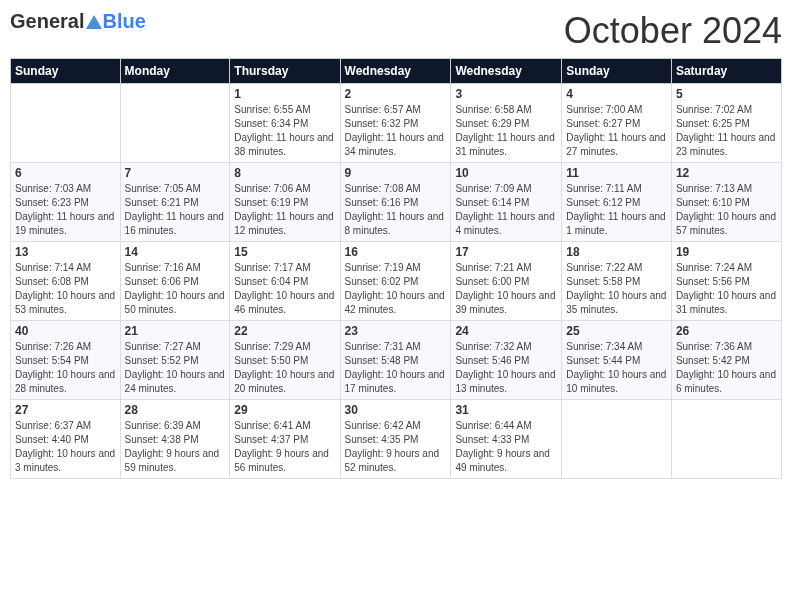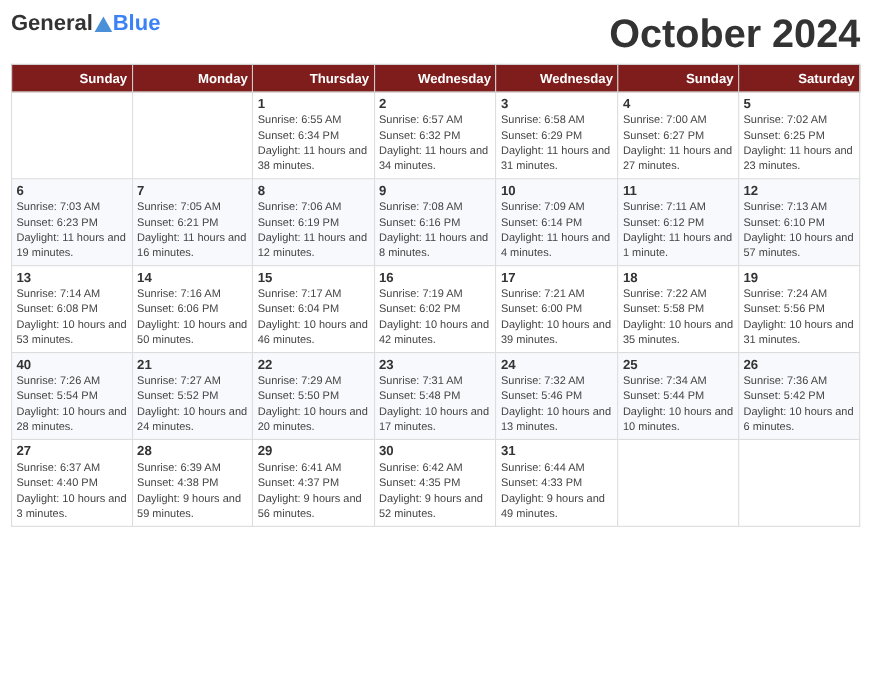--- a/index.html
+++ b/index.html
@@ -19,40 +19,40 @@
     .logo {
       display: flex;
       flex-direction: row;
       align-items: flex-start;
     }
     .title-block {
       text-align: right;
     }
     .month-title {
       font-size: 36px;
-      font-weight: 700;
+      font-weight: 400;
       color: #333;
     }
     .subtitle {
       font-size: 14px;
       color: #555;
       margin-top: 2px;
     }
     .calendar {
       width: 100%;
       border-collapse: collapse;
       margin-top: 6px;
     }
     .calendar th {
-      background-color: #7f1d1d;
+      background-color: #0f172a;
       color: #fff;
       font-size: 12px;
       font-weight: bold;
       padding: 5px 4px;
-      text-align: right;
+      text-align: left;
       border: 1px solid #ccc;
     }
     .calendar td {
       vertical-align: top;
       border: 1px solid #ddd;
       padding: 3px 4px;
       font-size: 10px;
       color: #333;
       width: 113px;
       min-height: 80px;

